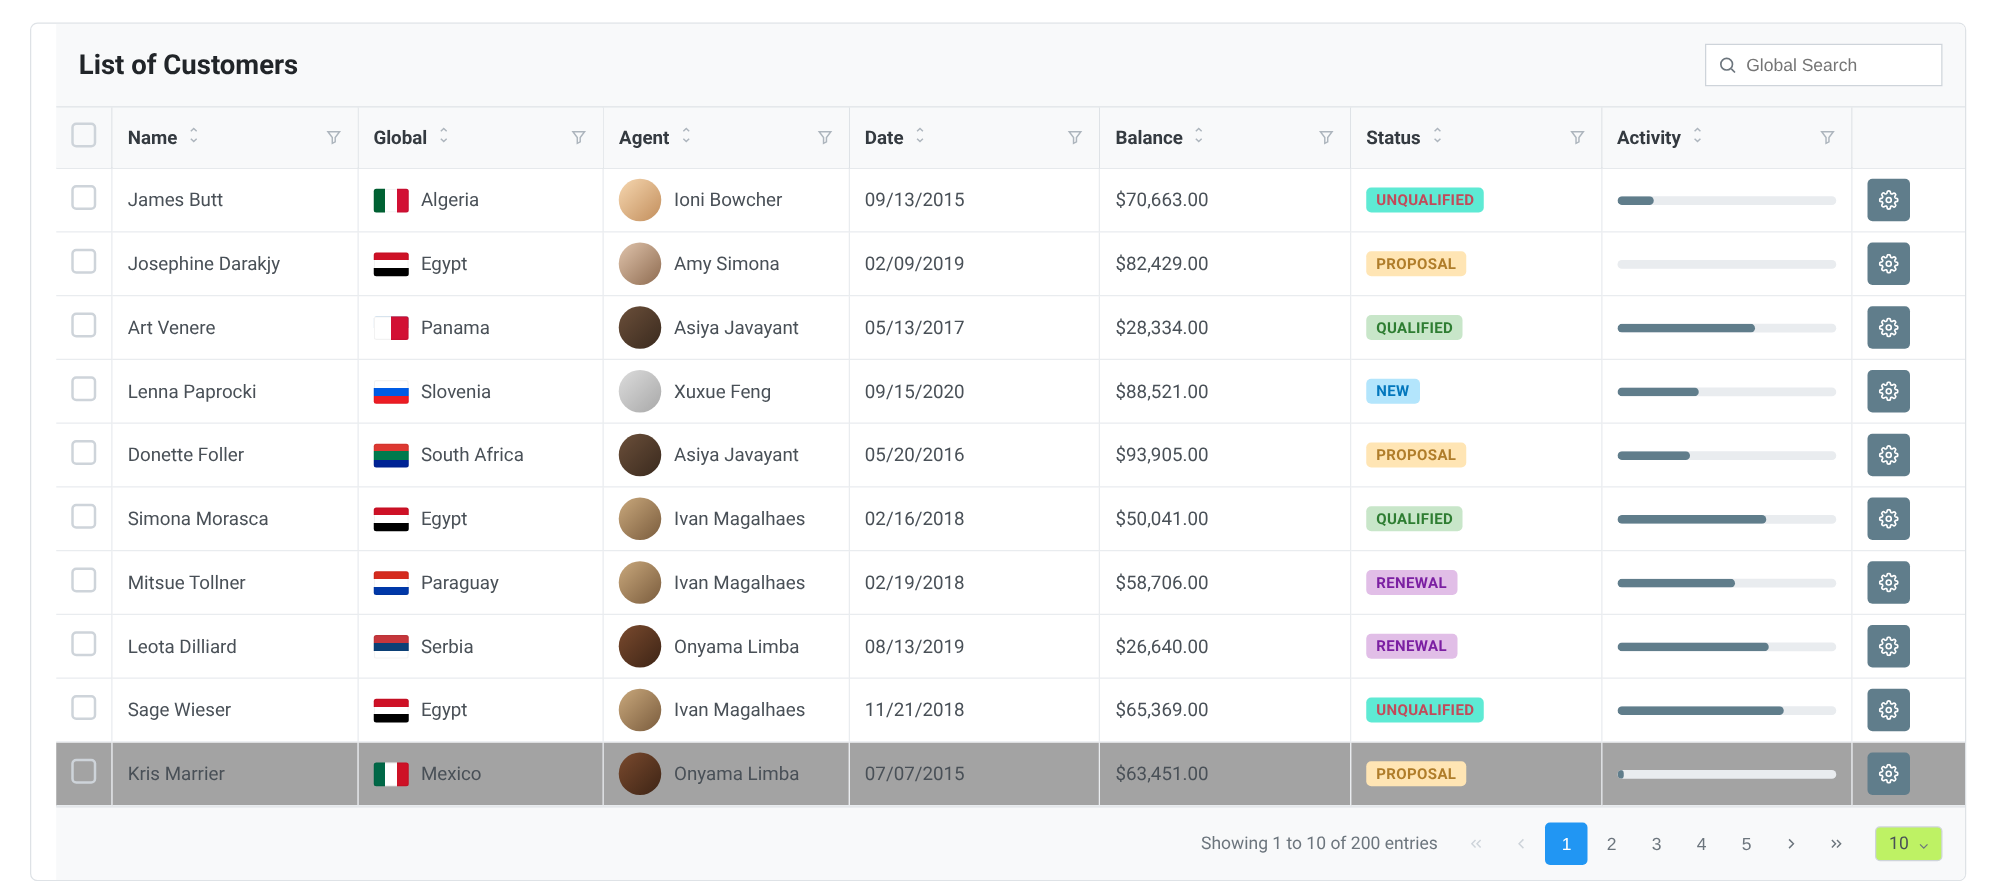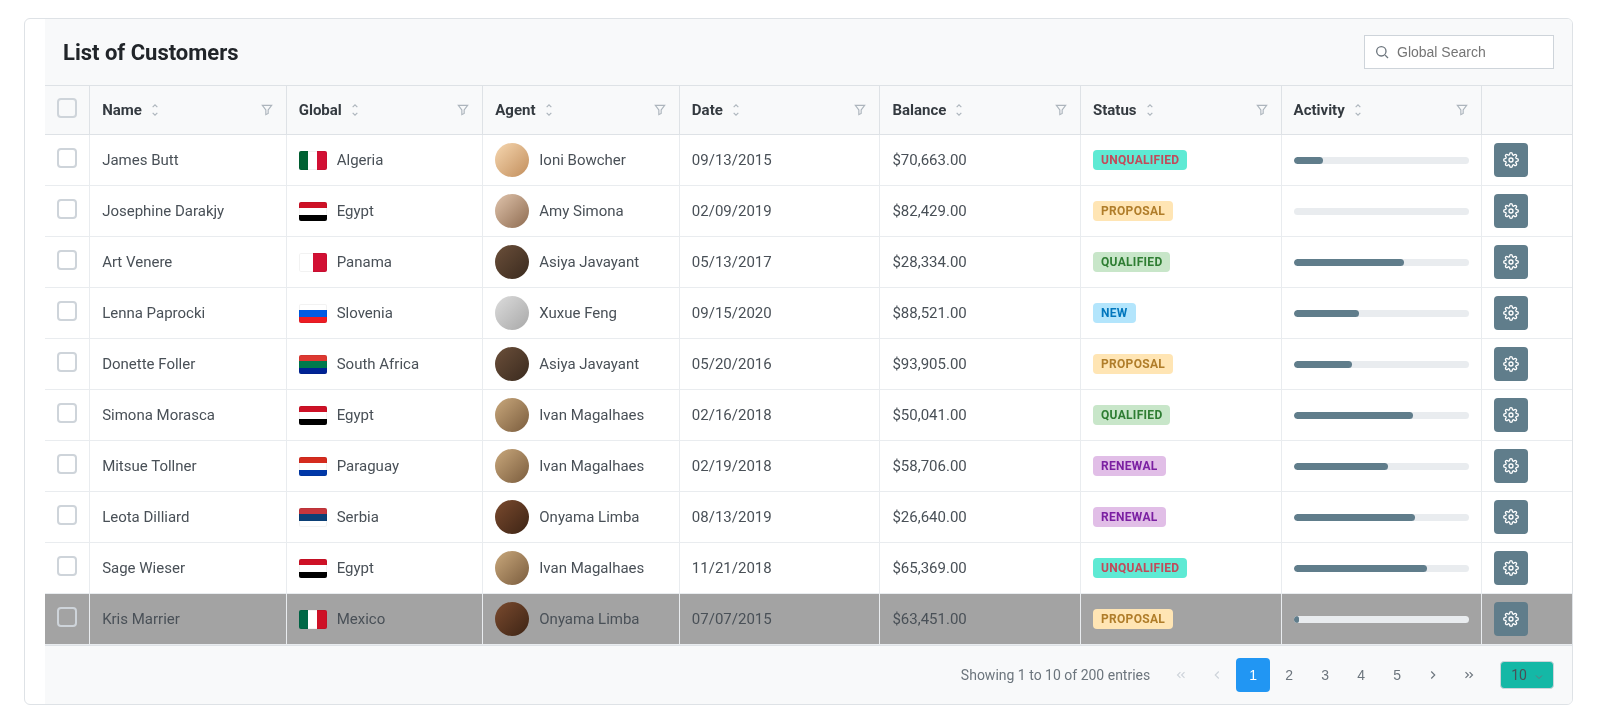--- a/index.html
+++ b/index.html
@@ -61,21 +61,21 @@
     padding: 12px 12px;
     text-align: left;
     font-weight: 700;
     font-size: 15px;
     color: #343a40;
     position: relative;
   }
   thead th:last-child { border-right: none; }
   .th-inner {
     display: flex;
-    align-items: center;
+    align-items: flex-start;
     gap: 6px;
   }
   .sort-icon {
     width: 14px;
     height: 14px;
     color: #adb5bd;
   }
   .filter-icon {
     position: absolute;
     right: 12px;
@@ -194,21 +194,21 @@
   .page-btn.active { background: #2196f3; color: #fff; }
   .page-btn.disabled { color: #ced4da; cursor: default; }
   .page-btn svg { width: 14px; height: 14px; }
   .rows-select {
     display: flex;
     align-items: flex-end;
     gap: 6px;
     border: 1px solid #ced4da;
     border-radius: 4px;
     padding: 5px 8px 5px 10px;
-    background: #14b8a6;
+    background: #bef264;
     cursor: pointer;
     font-size: 14px;
     color: #495057;
   }
   .rows-select svg { width: 12px; height: 12px; color: #6c757d; }
 
   
   col.c-chk    { width: 44px; }
   col.c-name   { width: 196px; }
   col.c-country{ width: 196px; }

